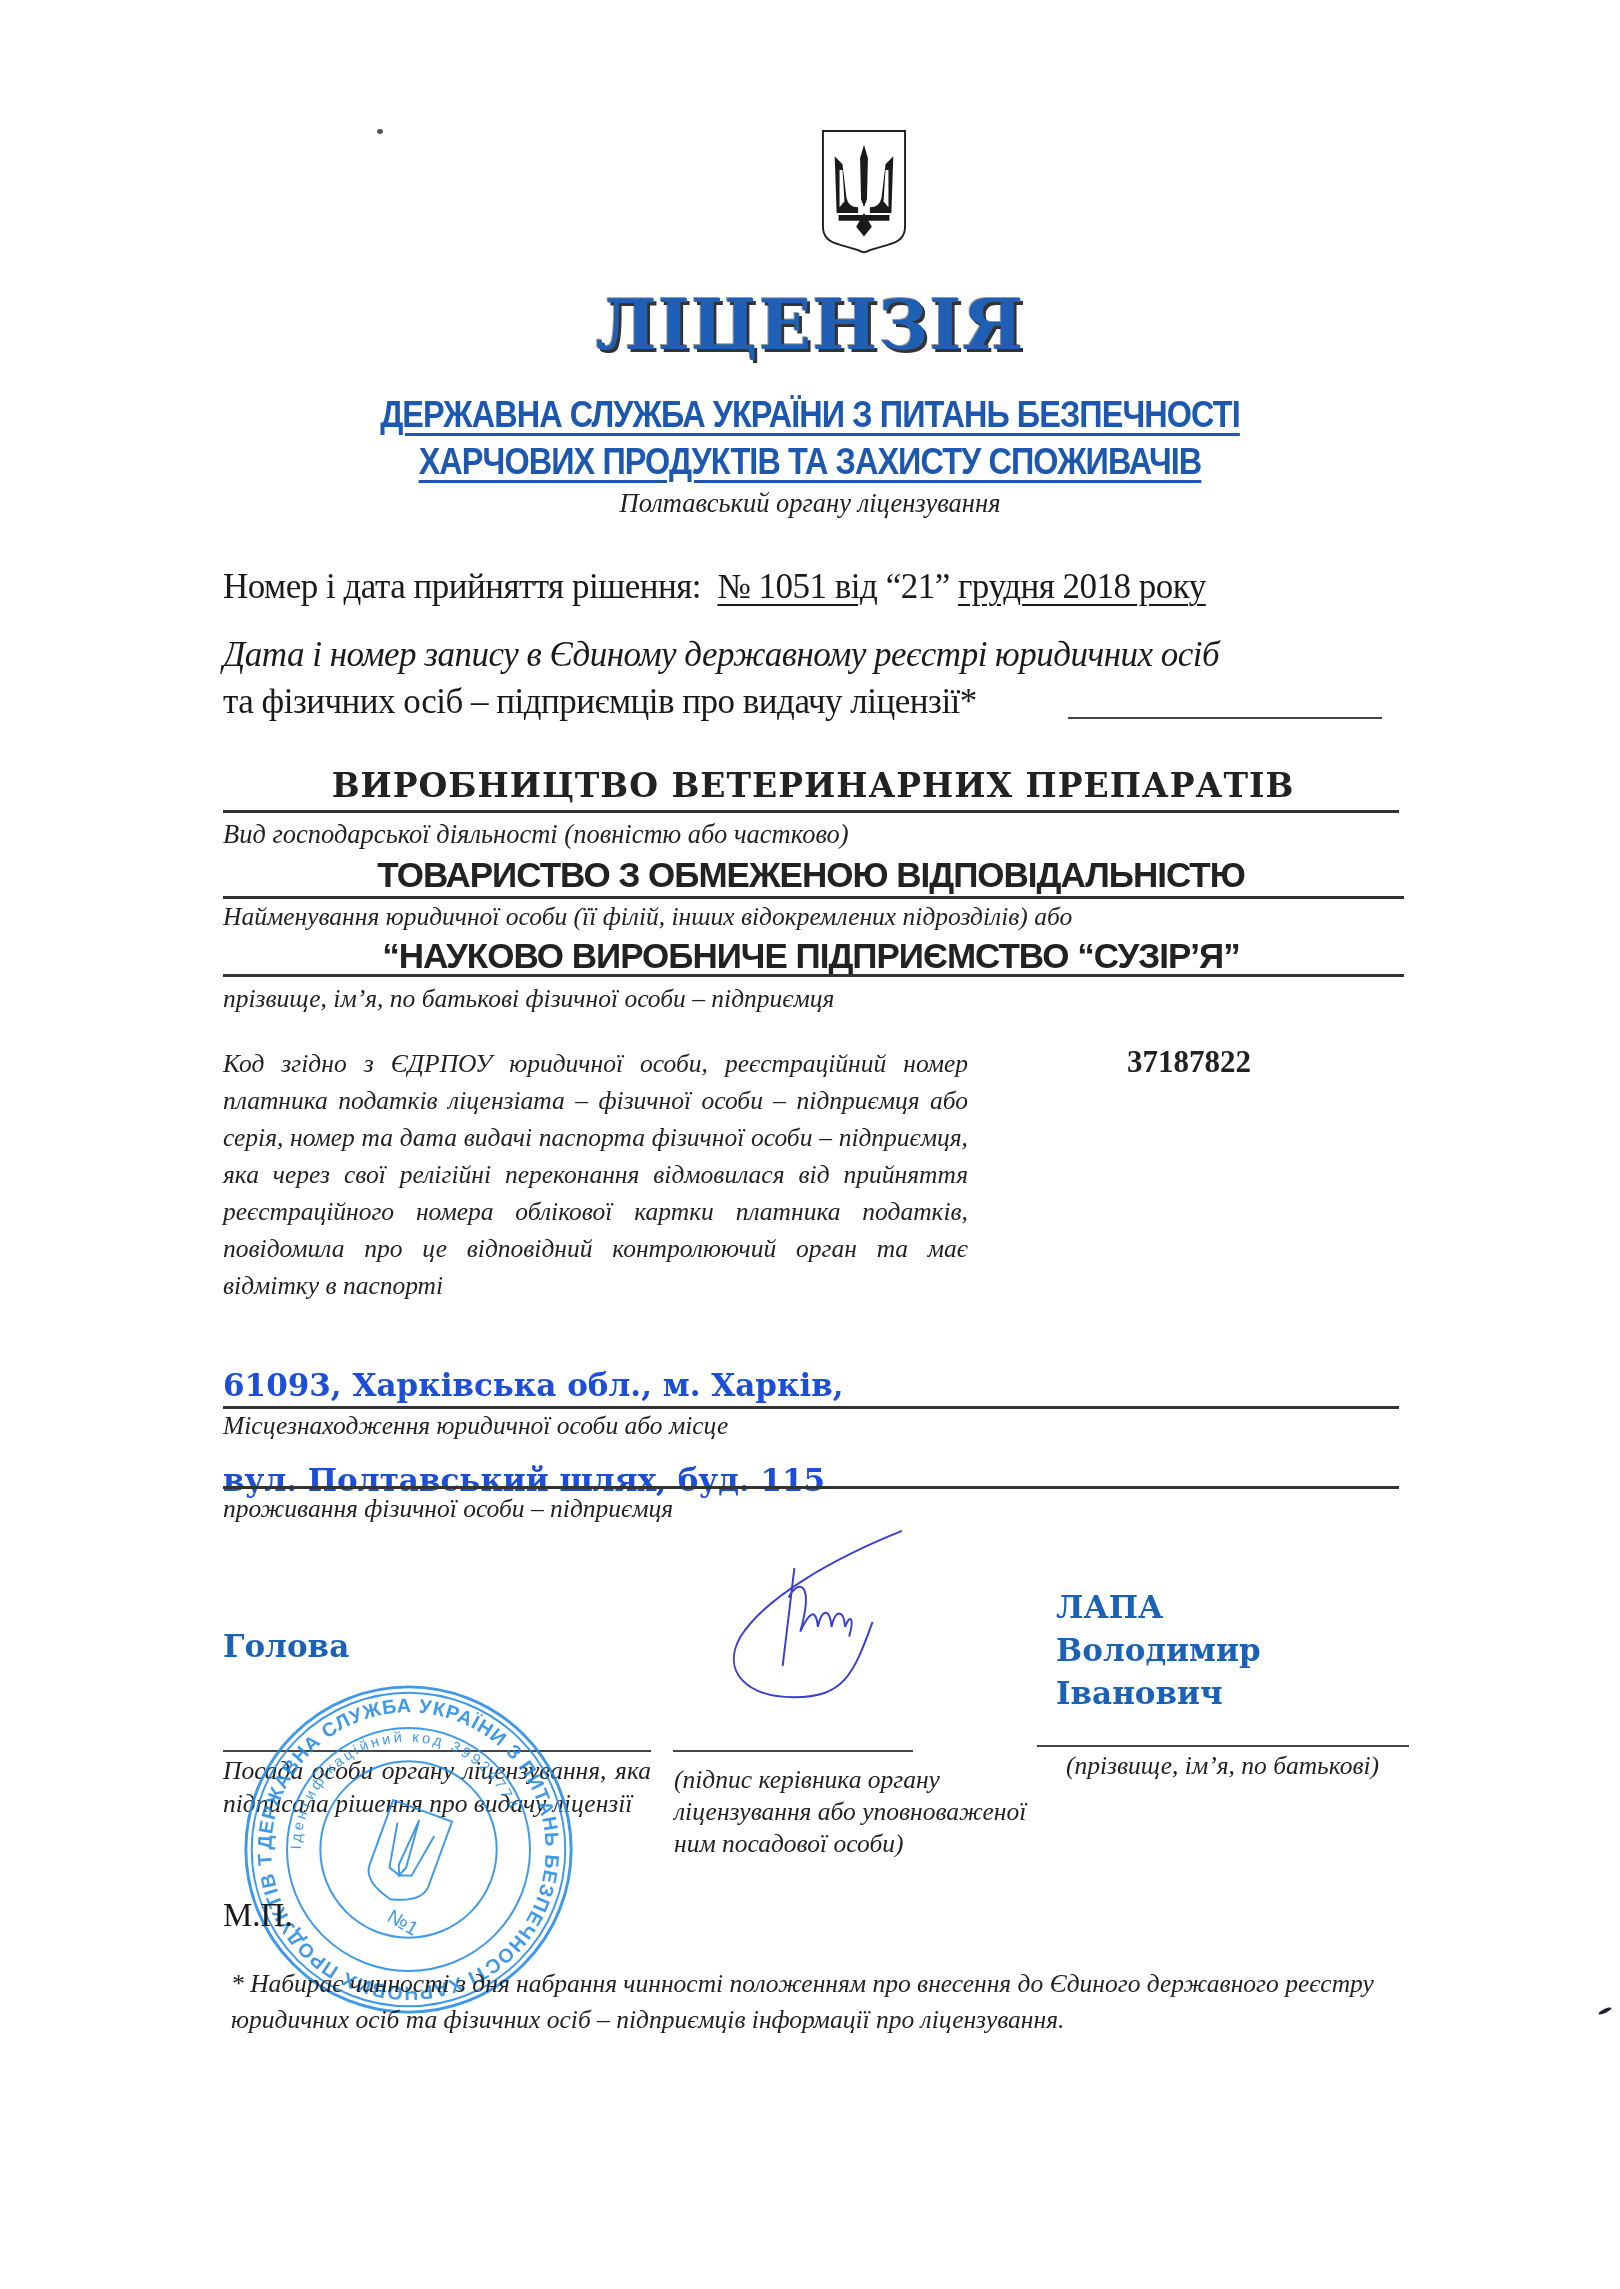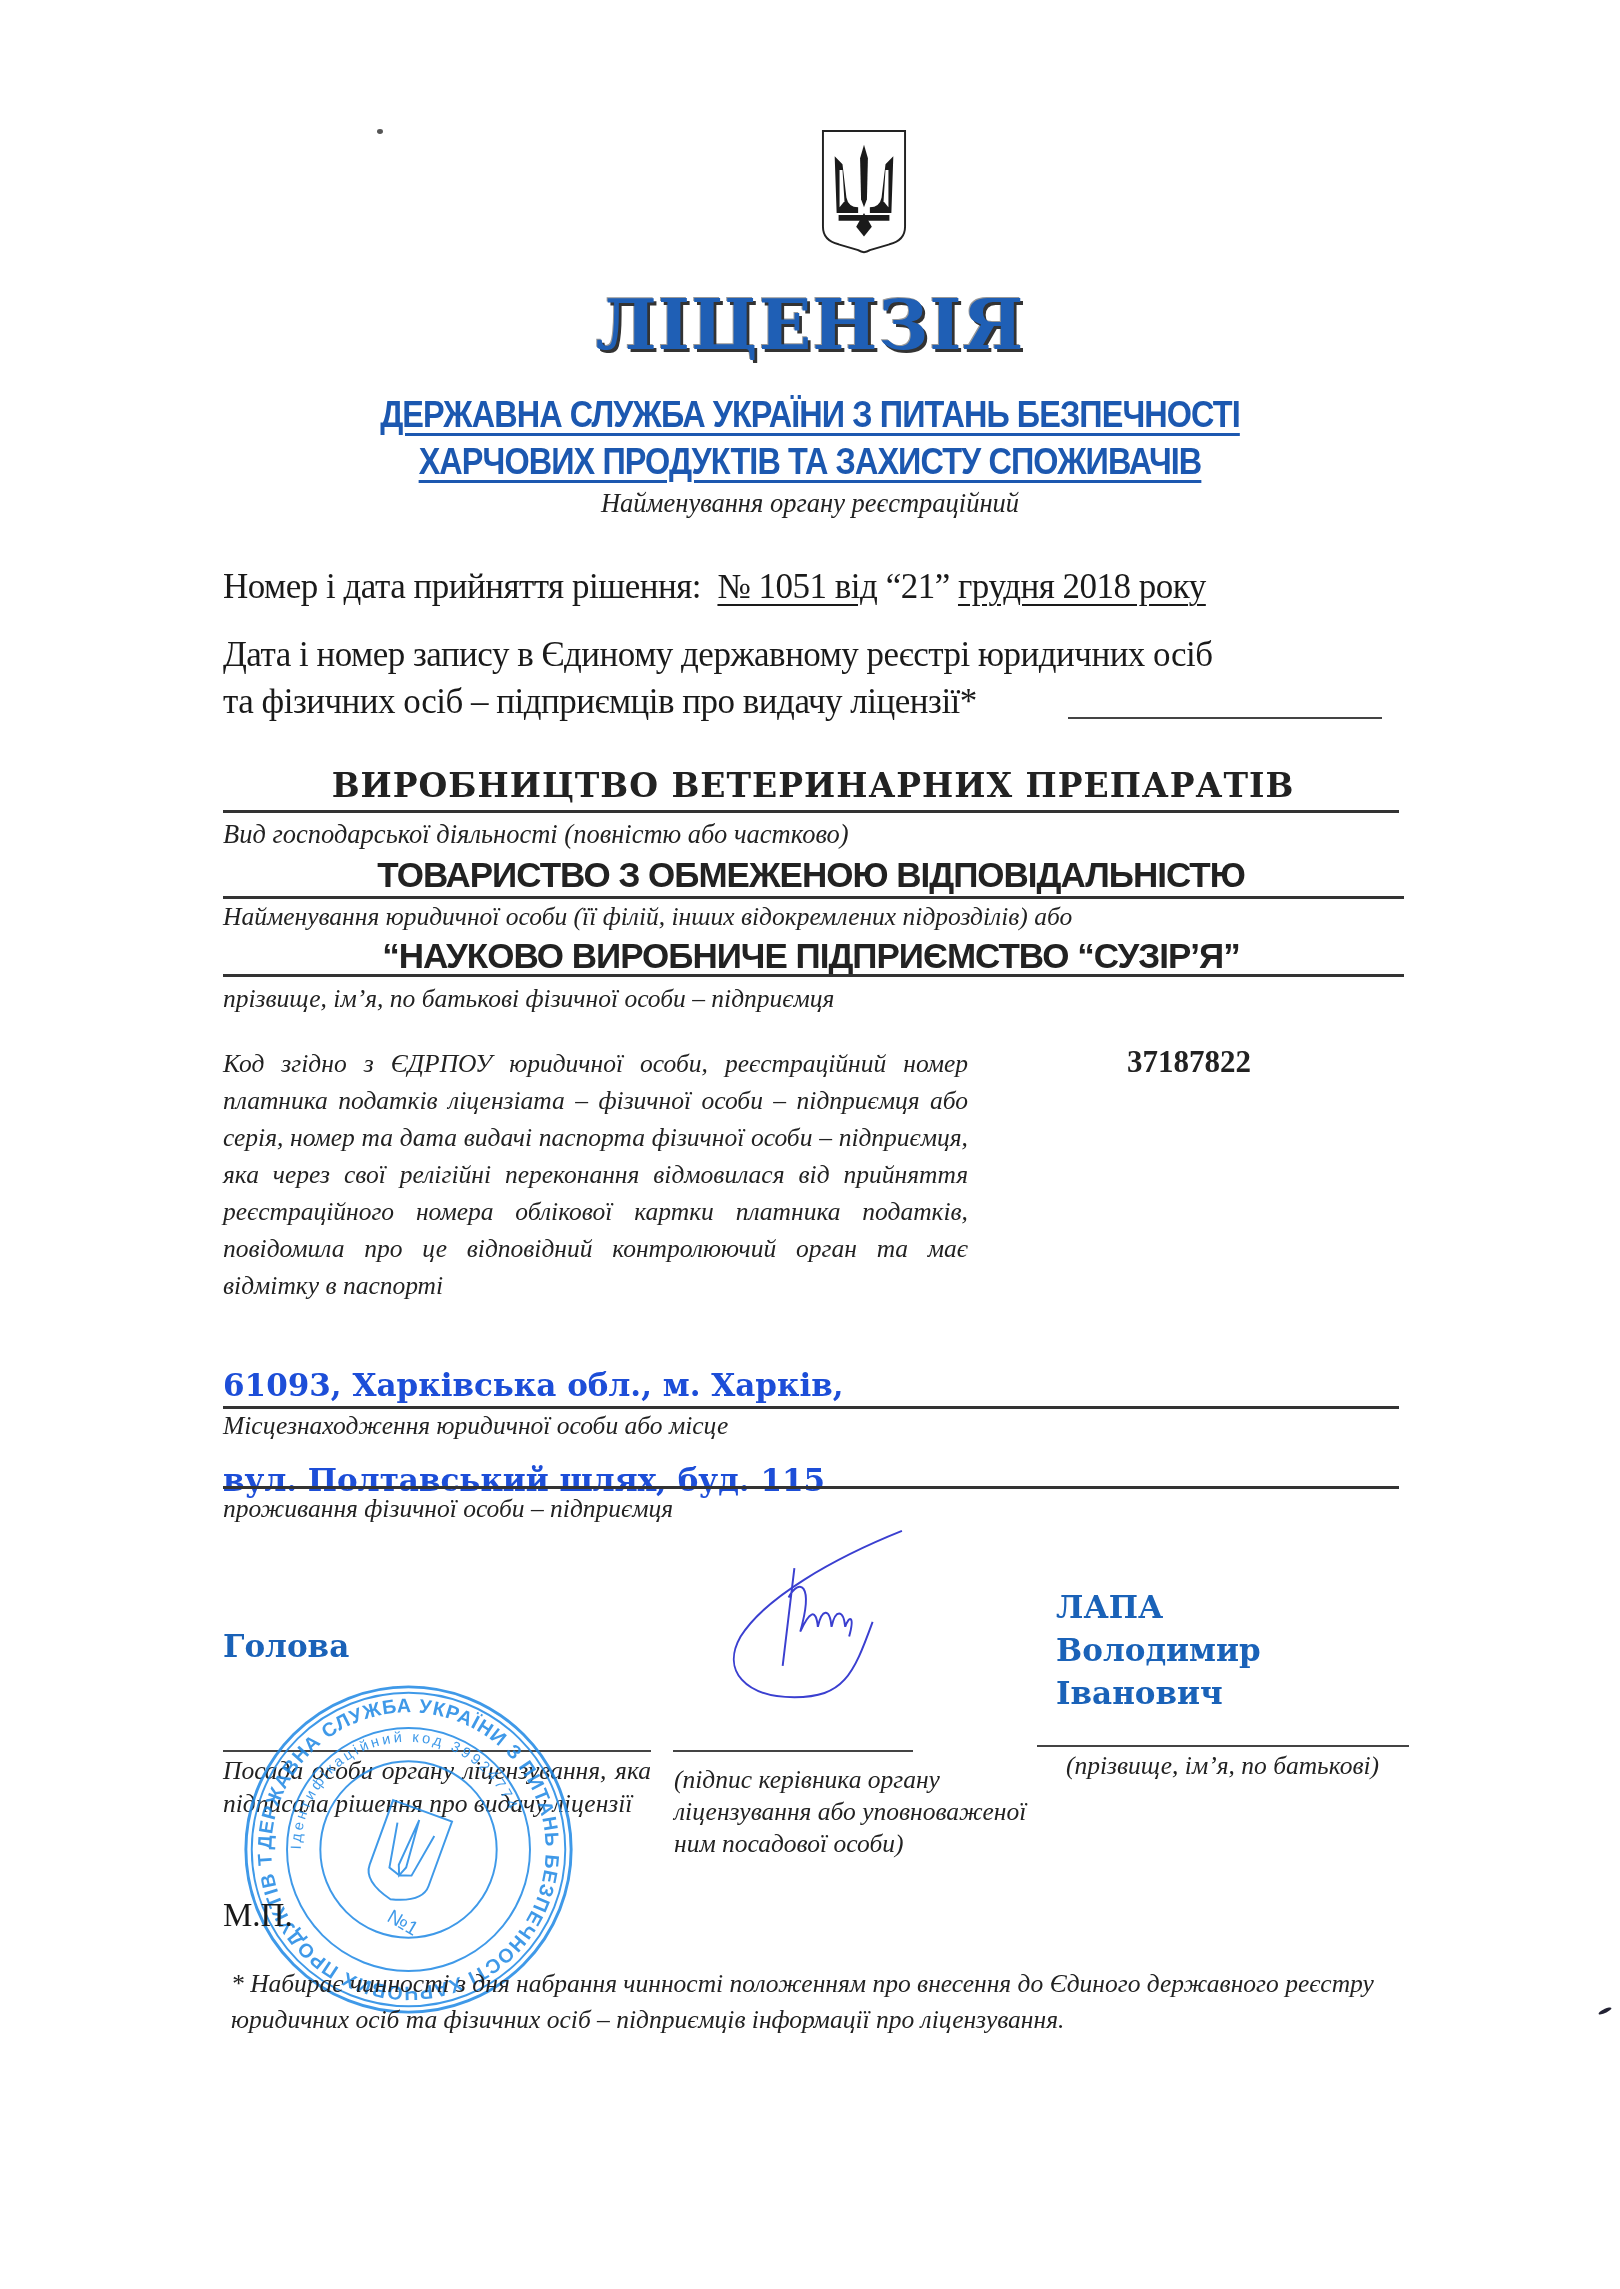--- a/index.html
+++ b/index.html
@@ -56,30 +56,30 @@
       <path d="M19 42 L22 42 L24 74 L19 80 Z"></path>
       <path d="M69 42 L66 42 L64 74 L69 80 Z"></path>
     </g>
   </svg>
 </div>
 
 <div class="abs title">ЛІЦЕНЗІЯ</div>
 
 <div class="abs org org1"><span>ДЕРЖАВНА СЛУЖБА УКРАЇНИ З ПИТАНЬ БЕЗПЕЧНОСТІ</span></div>
 <div class="abs org org2"><span>ХАРЧОВИХ ПРОДУКТІВ ТА ЗАХИСТУ СПОЖИВАЧІВ</span></div>
-<div class="abs caption" style="top:488px;">Найменування органу реєстраційний</div>
+<div class="abs caption" style="top:488px;">Полтавський органу ліцензування</div>
 
 <div class="abs plain" style="left:223px;top:567px;">
   <span>Номер і дата прийняття рішення:</span>
   &nbsp;<span class="u">№ 1051 від</span>
   <span>“21”</span>
   <span class="u">грудня 2018 року</span>
 </div>
 
-<div class="abs plain" style="left:223px;top:635px;">Дата і номер запису в Єдиному державному реєстрі юридичних осіб</div>
+<div class="abs plain" style="left:223px;top:635px;font-style:italic;">Дата і номер запису в Єдиному державному реєстрі юридичних осіб</div>
 <div class="abs plain" style="left:223px;top:682px;">та фізичних осіб – підприємців про видачу ліцензії*</div>
 <div class="abs rule-thin" style="left:1068px;top:717px;width:314px;"></div>
 
 <div class="abs bigbold" style="left:225px;top:766px;width:1176px;">ВИРОБНИЦТВО ВЕТЕРИНАРНИХ ПРЕПАРАТІВ</div>
 <div class="abs rule" style="left:223px;top:810px;width:1176px;"></div>
 <div class="abs smallital" style="left:223px;top:819px;width:1176px;">Вид господарської діяльності (повністю або частково)</div>
 
 <div class="abs bigbold" style="left:223px;top:855px;width:1176px;font-family:'Liberation Sans',sans-serif;font-size:35px;letter-spacing:-1px;">ТОВАРИСТВО З ОБМЕЖЕНОЮ ВІДПОВІДАЛЬНІСТЮ</div>
 <div class="abs rule" style="left:223px;top:896px;width:1181px;"></div>
 <div class="abs smallital" style="left:223px;top:902px;width:1176px;font-size:25.5px;">Найменування юридичної особи (її філій, інших відокремлених підрозділів) або</div>

